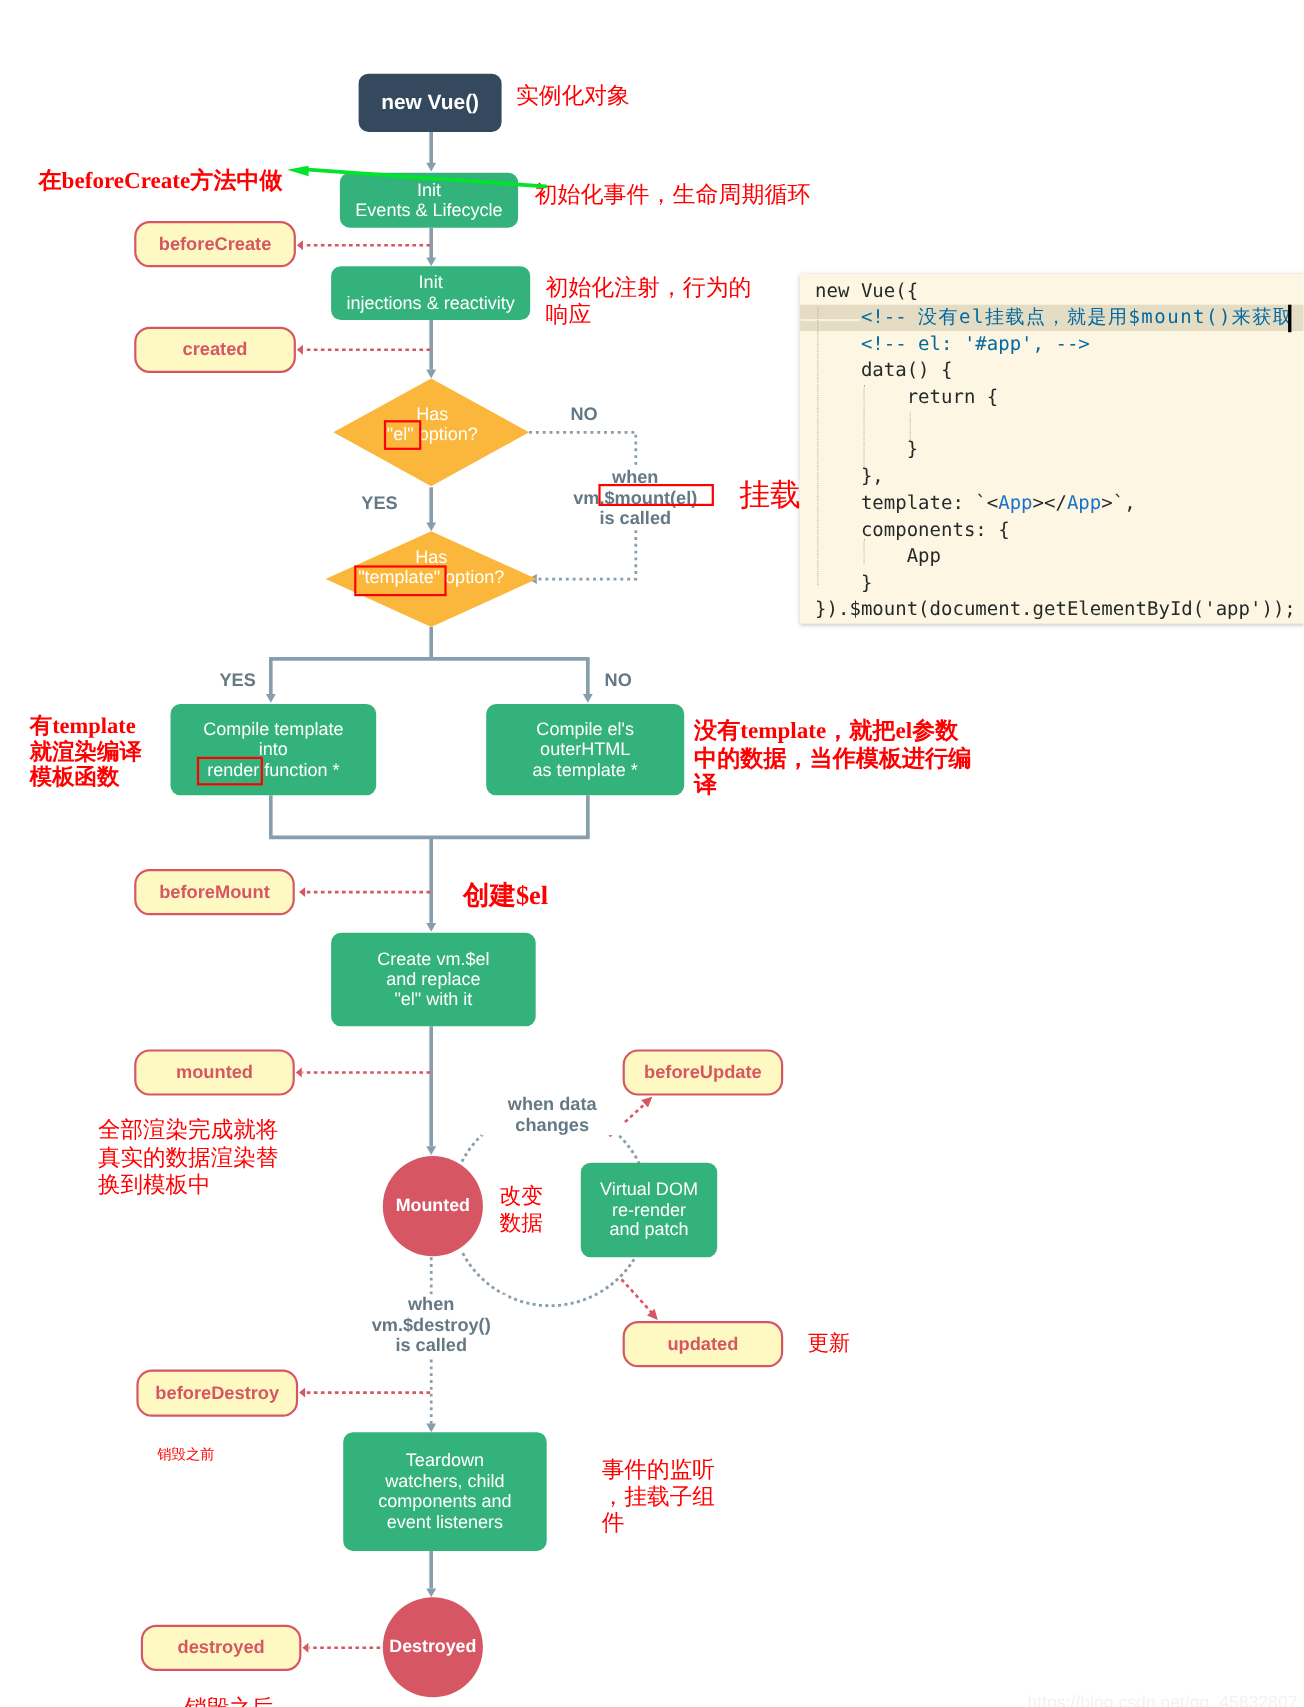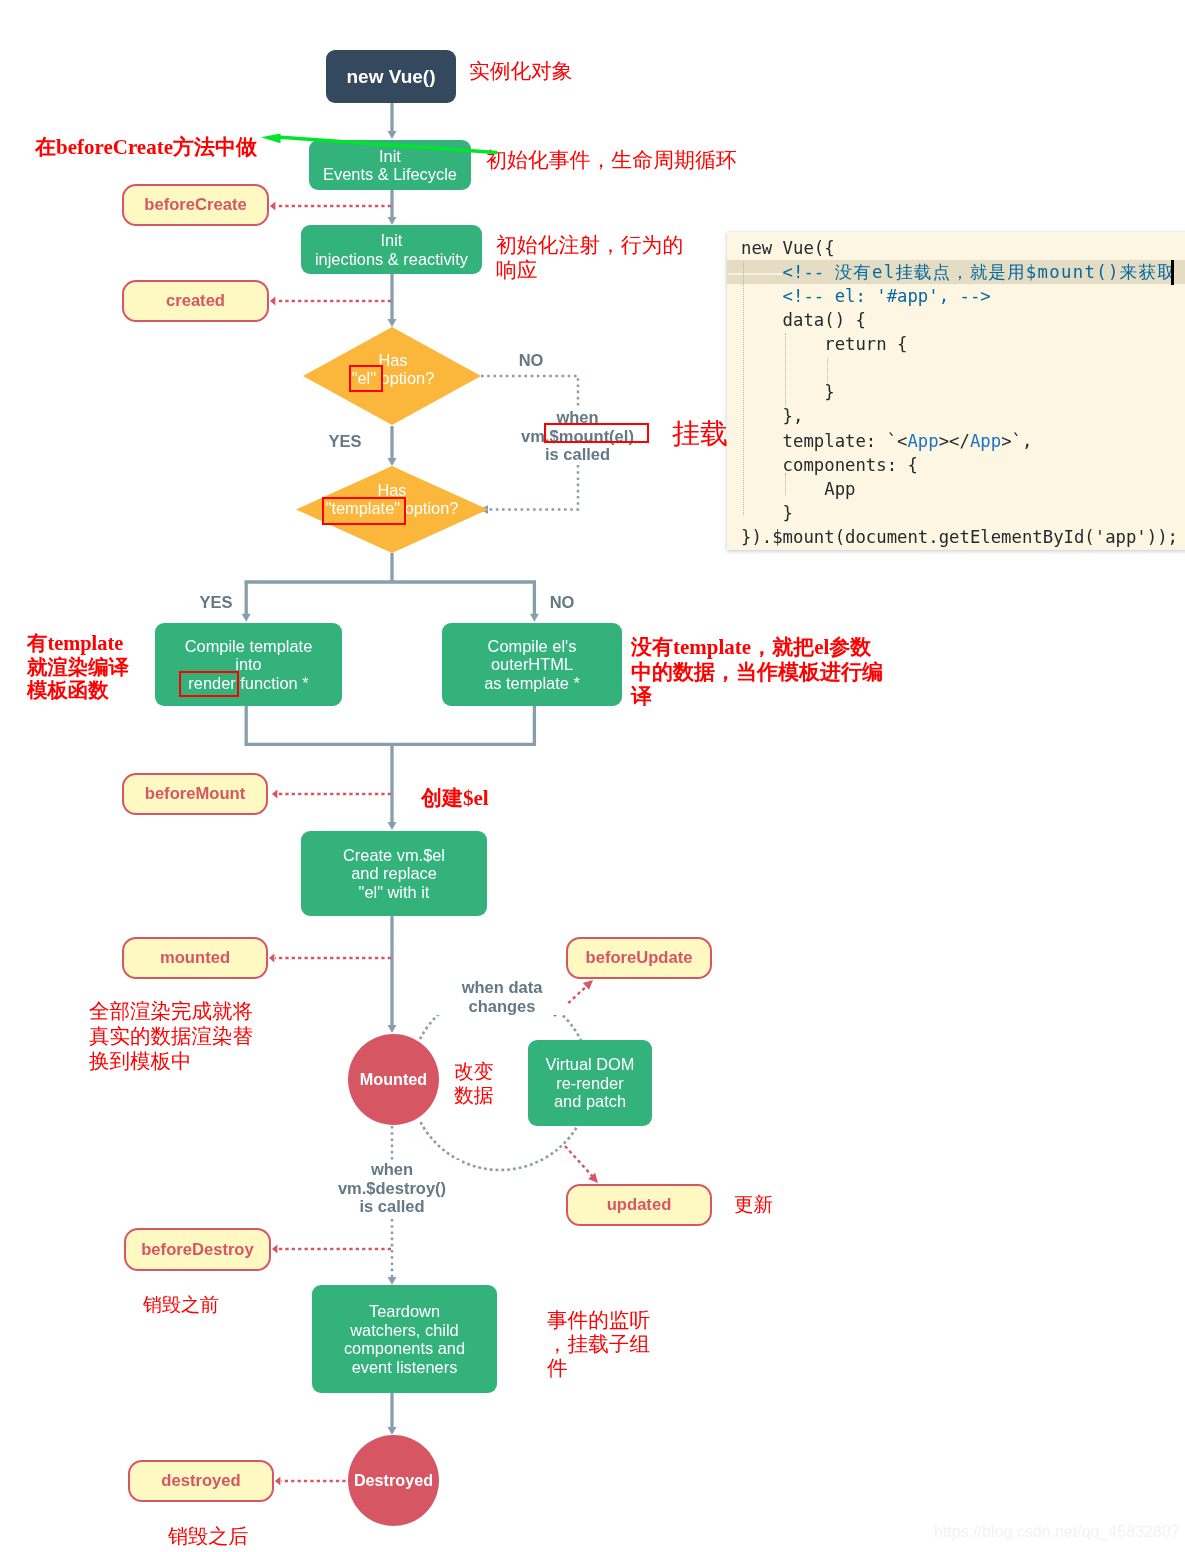--- a/index.html
+++ b/index.html
@@ -1,18 +1,18 @@
 <!DOCTYPE html>
 <html><head>
 <meta charset="utf-8">
 <title>Vue Lifecycle Diagram</title>
 <style>
   html,body{margin:0;padding:0;}
   body{width:1185px;height:1552px;background:#ffffff;font-family:"Liberation Sans",sans-serif;overflow:hidden;position:relative;}
-  #stage{position:absolute;left:0;top:0;width:1185px;height:1360px;}
+  #stage{position:absolute;left:0;top:17px;width:1185px;height:1360px;}
 
   .node{position:absolute;box-sizing:border-box;display:flex;align-items:center;justify-content:center;text-align:center;}
   .ml{white-space:pre-line;}
 
   .green-box{background:#34b27b;border-radius:9px;color:#ffffff;font-size:16.4px;line-height:18.5px;font-weight:400;letter-spacing:0px;}
   .dark-box{background:#34495e;border-radius:9px;color:#ffffff;font-size:19px;font-weight:700;}
   .pill{border:2.5px solid #d65763;border-radius:14px;background:#fef9c3;color:#d65763;font-size:16.6px;font-weight:700;letter-spacing:0px;}
   .circle{border-radius:50%;background:#d65763;color:#ffffff;font-weight:700;font-size:16.2px;}
   .lbl-reg{position:absolute;color:#647885;font-weight:700;font-size:16.5px;line-height:20px;text-align:center;}
 
@@ -233,28 +233,28 @@
 <div class="cn" style="left:486px;top:145px;font-size:20.9px;">初始化事件，生命周期循环</div>
 <div class="cn" style="left:496px;top:233px;font-size:20.8px;line-height:24.8px;">初始化注射，行为的
 响应</div>
 <div class="cn" style="left:672px;top:419px;font-size:28px;">挂载</div>
 <div class="cn cn-b" style="left:27px;top:632px;font-size:20.4px;line-height:23.5px;">有template
 就渲染编译
 模板函数</div>
 <div class="cn cn-b" style="left:631px;top:635px;font-size:21px;line-height:24.7px;">没有template，就把el参数
 中的数据，当作模板进行编
 译</div>
-<div class="cn cn-b" style="left:421px;top:783px;font-size:21px;">创建$el</div>
+<div class="cn cn-b" style="left:421px;top:783px;font-size:24px;">创建$el</div>
 <div class="cn" style="left:89px;top:999px;font-size:20.5px;line-height:24.9px;">全部渲染完成就将
 真实的数据渲染替
 换到模板中</div>
 <div class="cn" style="left:454px;top:1060px;font-size:19.8px;line-height:23.8px;">改变
 数据</div>
 <div class="cn" style="left:734px;top:1190px;font-size:19.5px;">更新</div>
-<div class="cn" style="left:143px;top:1290px;font-size:19px;text-align:center;">销毁之前</div>
+<div class="cn" style="left:143px;top:1290px;font-size:13px;text-align:center;">销毁之前</div>
 <div class="cn" style="left:547px;top:1309px;font-size:20.6px;line-height:23.8px;">事件的监听
 ，挂载子组
 件</div>
 <div class="cn" style="left:168px;top:1521px;font-size:20.1px;text-align:center;">销毁之后</div>
 
 <svg class="layer" viewBox="0 0 1185 1552" style="z-index:5;">
   <path d="M277,137 L496,152.5" stroke="#00e42a" stroke-width="3.4" fill="none" stroke-linecap="round"></path>
   <polygon points="261,137.3 280.5,133.6 280.5,143.2" fill="#00e42a"></polygon>
 </svg>
 

